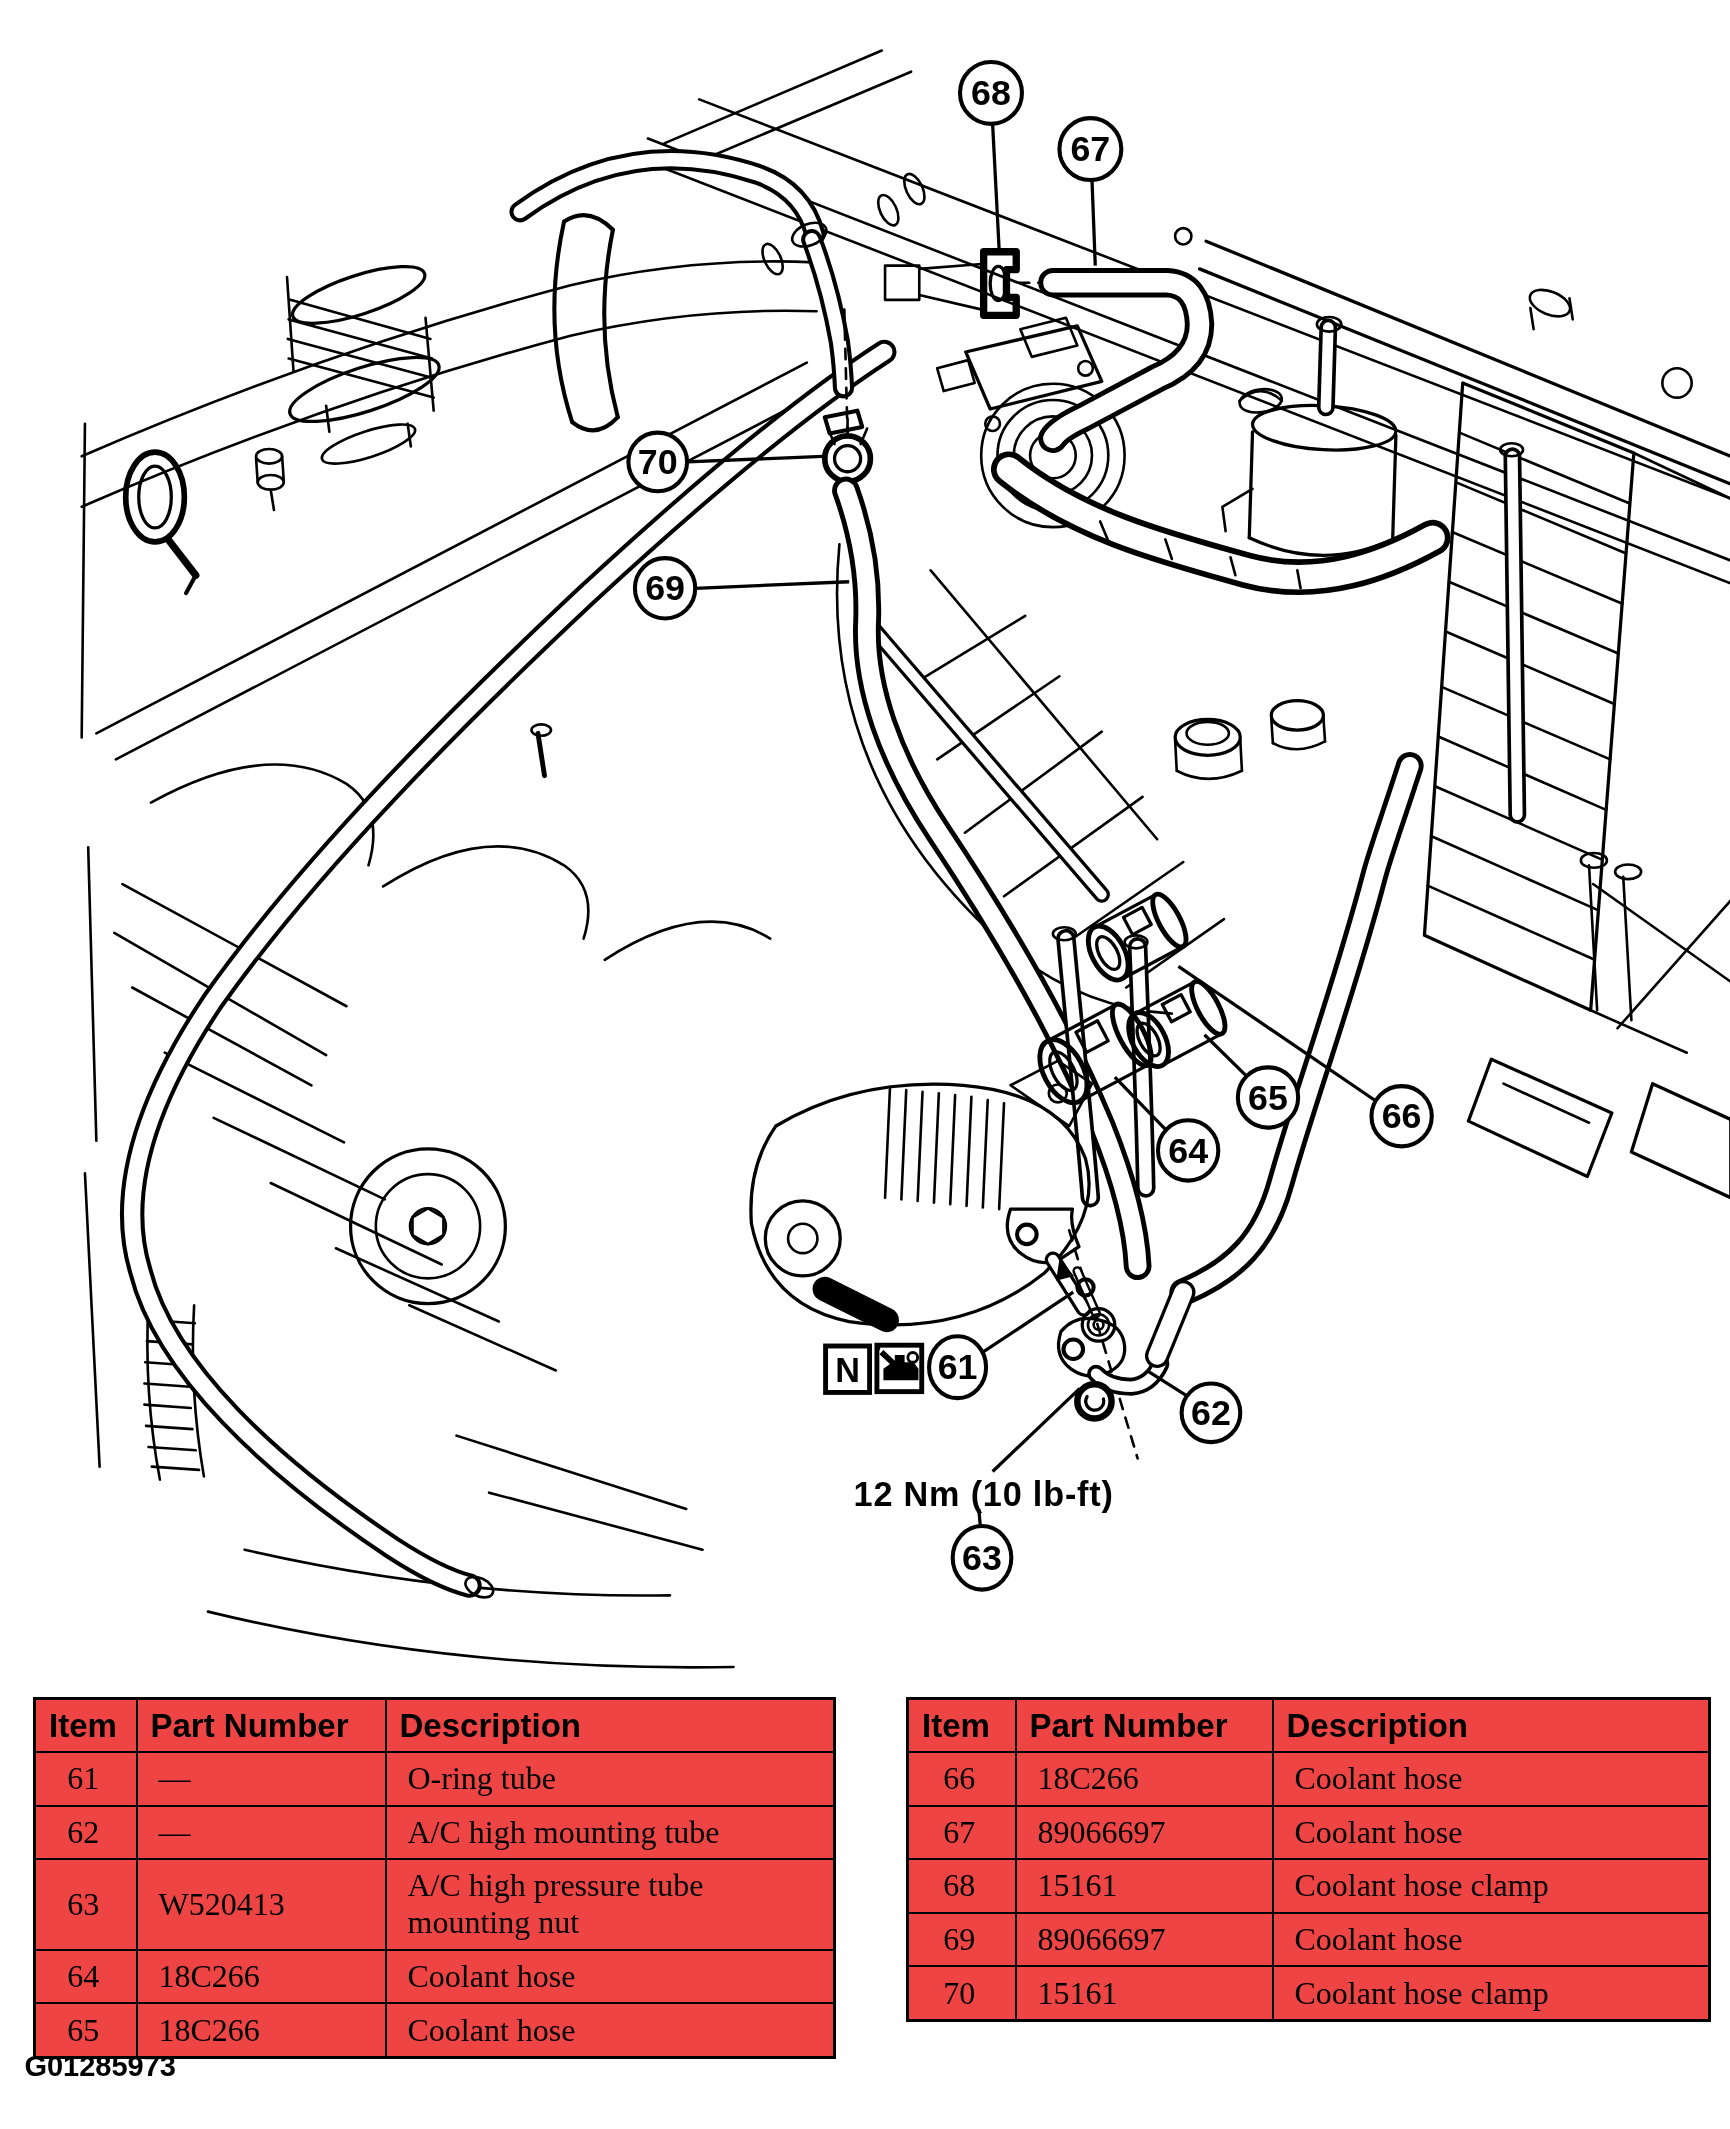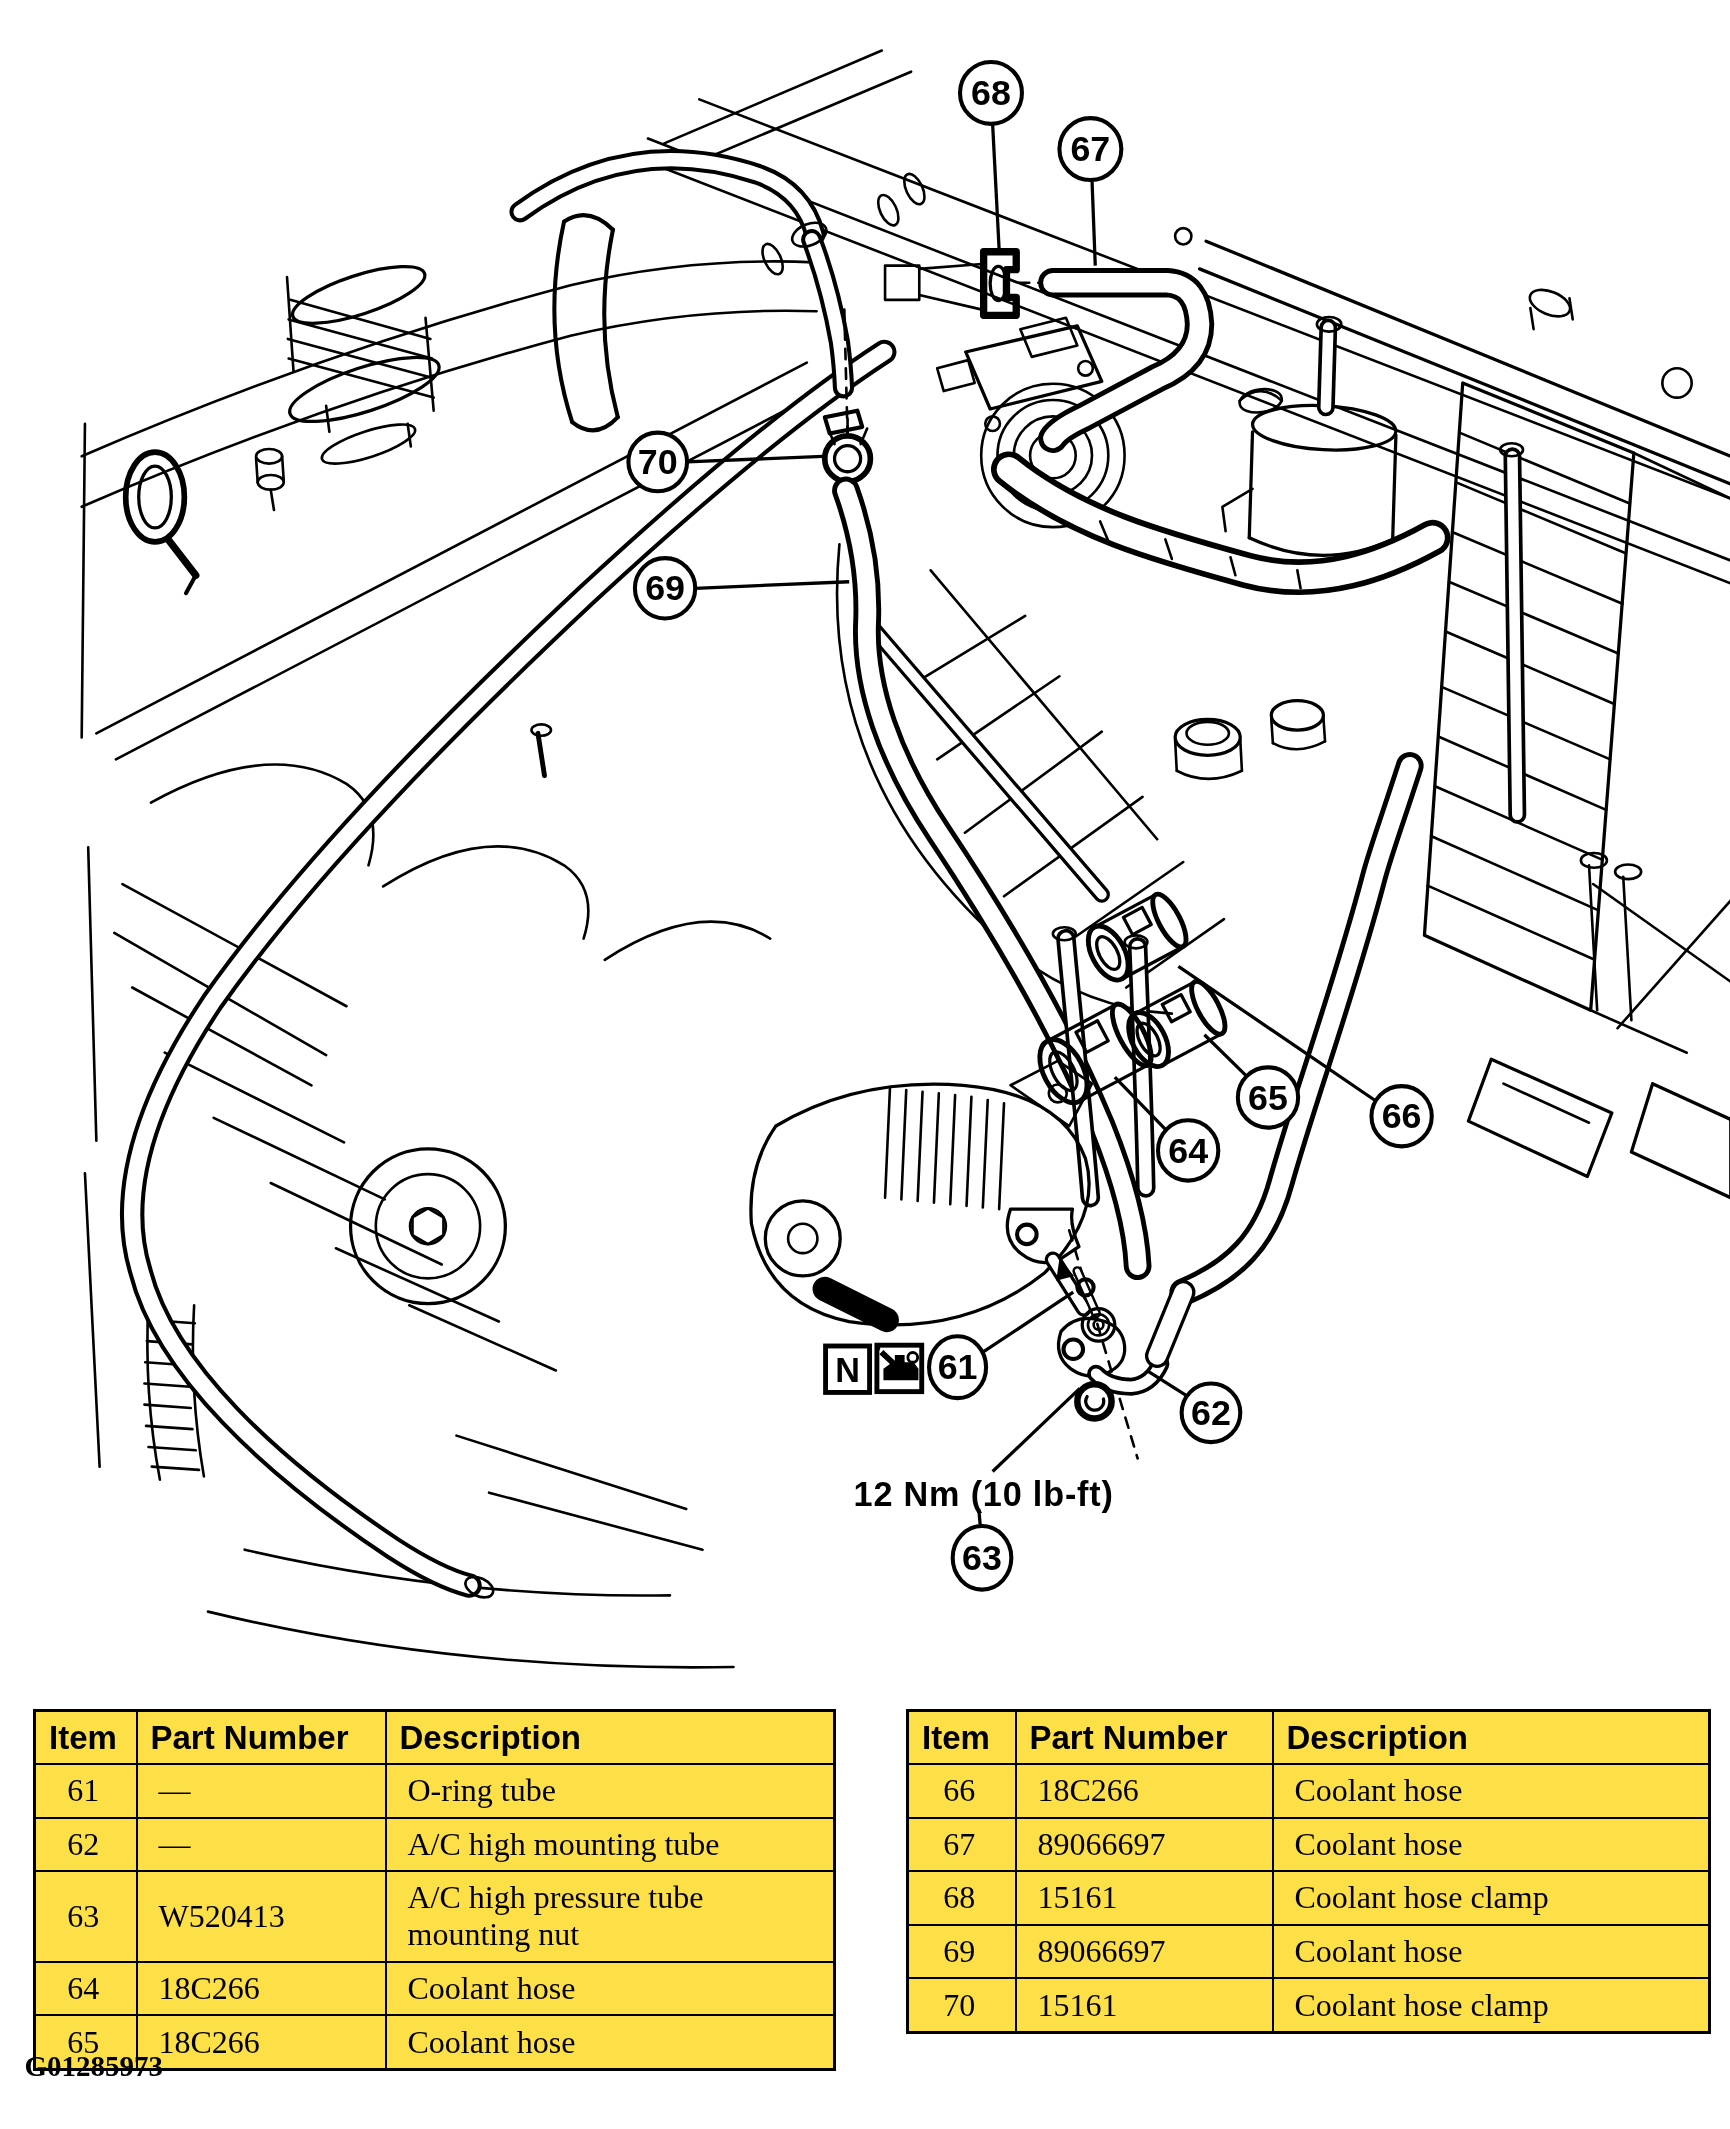--- a/index.html
+++ b/index.html
@@ -27,30 +27,30 @@
   .balloon{fill:#fff;stroke:#000;stroke-width:5;}
   .balloon-num{font-family:"Liberation Sans",sans-serif;font-weight:700;font-size:44px;
                fill:#000;text-anchor:middle;}
   .note-letter{font-family:"Liberation Sans",sans-serif;font-weight:700;font-size:42px;
                fill:#000;text-anchor:middle;}
   .torque{font-family:"Liberation Sans",sans-serif;font-weight:700;font-size:42px;
           fill:#000;text-anchor:middle;letter-spacing:1px;}
 
   
   table.parts-table{position:absolute;border-collapse:collapse;table-layout:fixed;
-     background:#fde047;border:3.3px solid #000;margin-top:12px;}
+     background:#ef4444;border:3.3px solid #000;}
   .parts-table th,.parts-table td{border:2.4px solid #000;vertical-align:middle;}
   .parts-table th{font-family:"Liberation Sans",sans-serif;font-weight:700;font-size:33px;
      text-align:left;padding:6.5px 3.3px 6.5px 13px;height:28px;}
   .parts-table td{font-family:"Liberation Serif","DejaVu Serif",serif;font-size:32px;
      padding:7.3px 4.9px 7.3px 21px;height:36px;}
   .parts-table td.c-item{text-align:center;padding-left:0;}
 
   .figure-code{position:absolute;left:24.4px;top:2050px;
-     font-family:Liberation Serif, serif;font-weight:600;font-size:29px;color:#000;}
+     font-family:Liberation Sans, sans-serif;font-weight:600;font-size:29px;color:#000;}
 </style>
 </head>
 <body>
 
 <div class="page">
 
 <svg width="1731" height="2129" viewBox="0 0 2124 2613">
 
   <g class="art">
 

